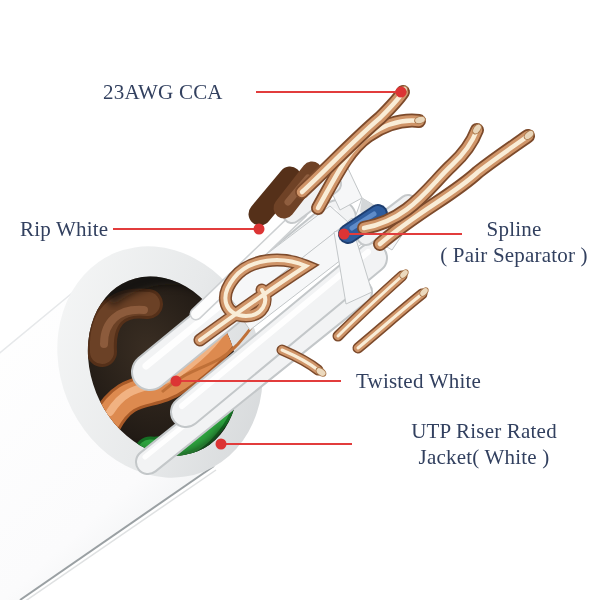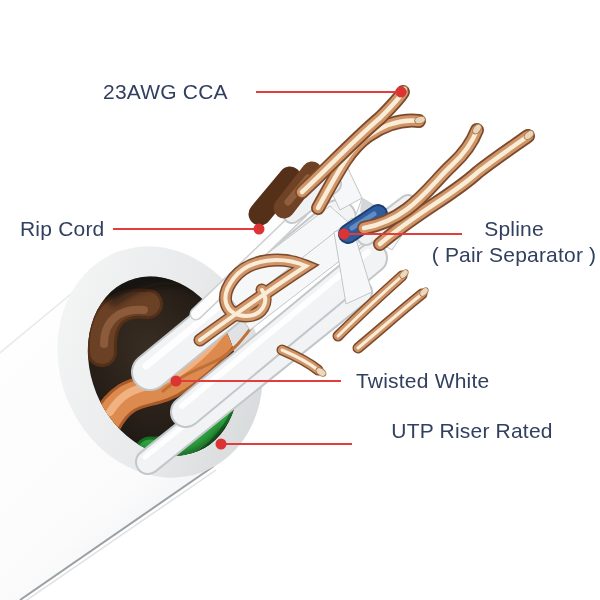--- a/index.html
+++ b/index.html
@@ -1,19 +1,19 @@
 <!DOCTYPE html>
 <html style="--c-label_text: #32405f; --c-callout_line: #e23c3c; --c-callout_dot: #dc3434; --c-copper: #cf9468; --c-copper_highlight: #f9edd7; --c-copper_shadow: #7c4a2b; --c-pair_orange: #dd8a4f; --c-pair_orange_shadow: #a85a28; --c-pair_orange_highlight: #f3b687; --c-pair_green: #2da23e; --c-pair_green_shadow: #156f24; --c-pair_brown: #6b4126; --c-spline_blue: #2e5c9d; --c-jacket_white: #fcfcfd; --c-jacket_rim: #dadddf; --c-hole_shadow: #231c16;"><head>
 <meta charset="utf-8">
 <style>
   html,body{margin:0;padding:0;background:#ffffff;}
   .stage{
     position:relative;width:600px;height:600px;overflow:hidden;
     background:#ffffff;
-    font-family:Liberation Sans, sans-serif;
+    font-family:Liberation Serif, serif;
   }
   .stage svg{position:absolute;left:0;top:0;}
   .label{
     position:absolute;
     font-size:21px;line-height:26px;
     color:var(--c-label_text,#32405f);
     letter-spacing:.2px;
     white-space:nowrap;
   }
   .label.center{text-align:center;white-space:normal;}
@@ -187,26 +187,27 @@
       <circle class="callout-dot" cx="344" cy="234" r="5.5"></circle>
       <line class="callout-line" x1="176" y1="381" x2="341" y2="381"></line>
       <circle class="callout-dot" cx="176" cy="381" r="5.5"></circle>
       <line class="callout-line" x1="221" y1="444" x2="352" y2="444"></line>
       <circle class="callout-dot" cx="221" cy="444" r="5.5"></circle>
     </g>
   </svg>
 
   <div class="label" style="left:103px;top:79px">23AWG CCA</div>
 
-  <div class="label" style="left:20px;top:216px">Rip Cord</div>
+  <div class="label" style="left:20px;top:216px">Rip White</div>
 
   <div class="label center" style="left:424px;top:216px;width:180px">
     <div>Spline</div>
     <div>( Pair Separator )</div>
   </div>
 
   <div class="label" style="left:356px;top:368px">Twisted White</div>
 
-  <div class="label center" style="left:376px;top:418px;width:192px">
+  <div class="label center" style="left:388px;top:418px;width:192px">
     <div>UTP Riser Rated</div>
+    <div>Jacket( White )</div>
   </div>
 
 </div>
 
 </body></html>

